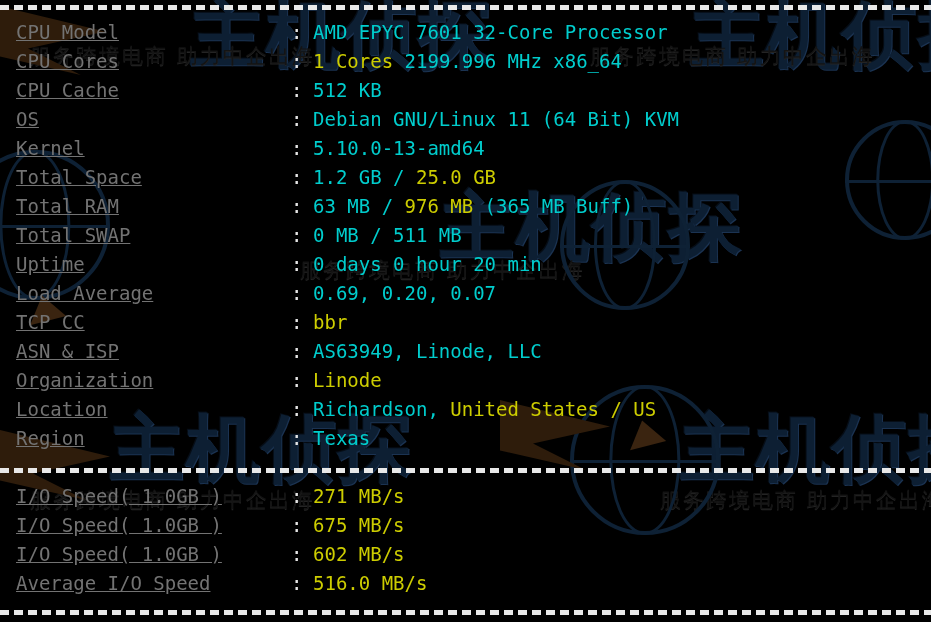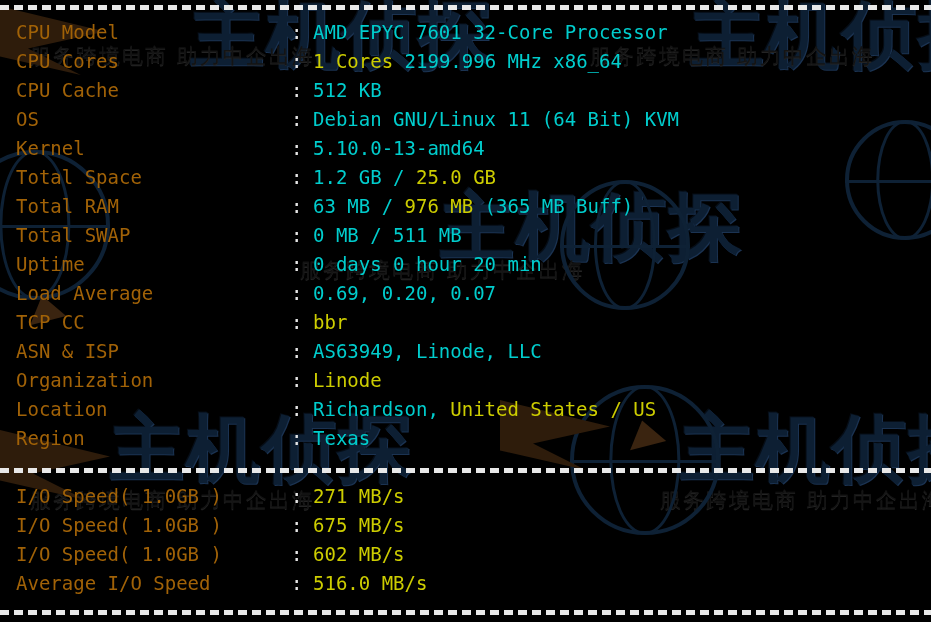--- a/index.html
+++ b/index.html
@@ -103,21 +103,21 @@
        #e8e8e8 0px, #e8e8e8 9px,
        transparent 9px, transparent 14px);
   }
   .row {
     position: absolute;
     left: 16px;
     height: 29px;
     line-height: 29px;
     white-space: pre;
   }
-  .lbl   { color: #a16207; display: inline-block; }
+  .lbl   { color: #737373; display: inline-block; text-decoration: underline; }
   .val   { }
   .c-cyan   { color: #00cdcd; }
   .c-yellow { color: #cdcd00; }
   .c-white  { color: #e6e6e6; }
   .val-col {
     position: absolute;
     left: 313px;
     height: 29px;
     line-height: 29px;
     white-space: pre;

